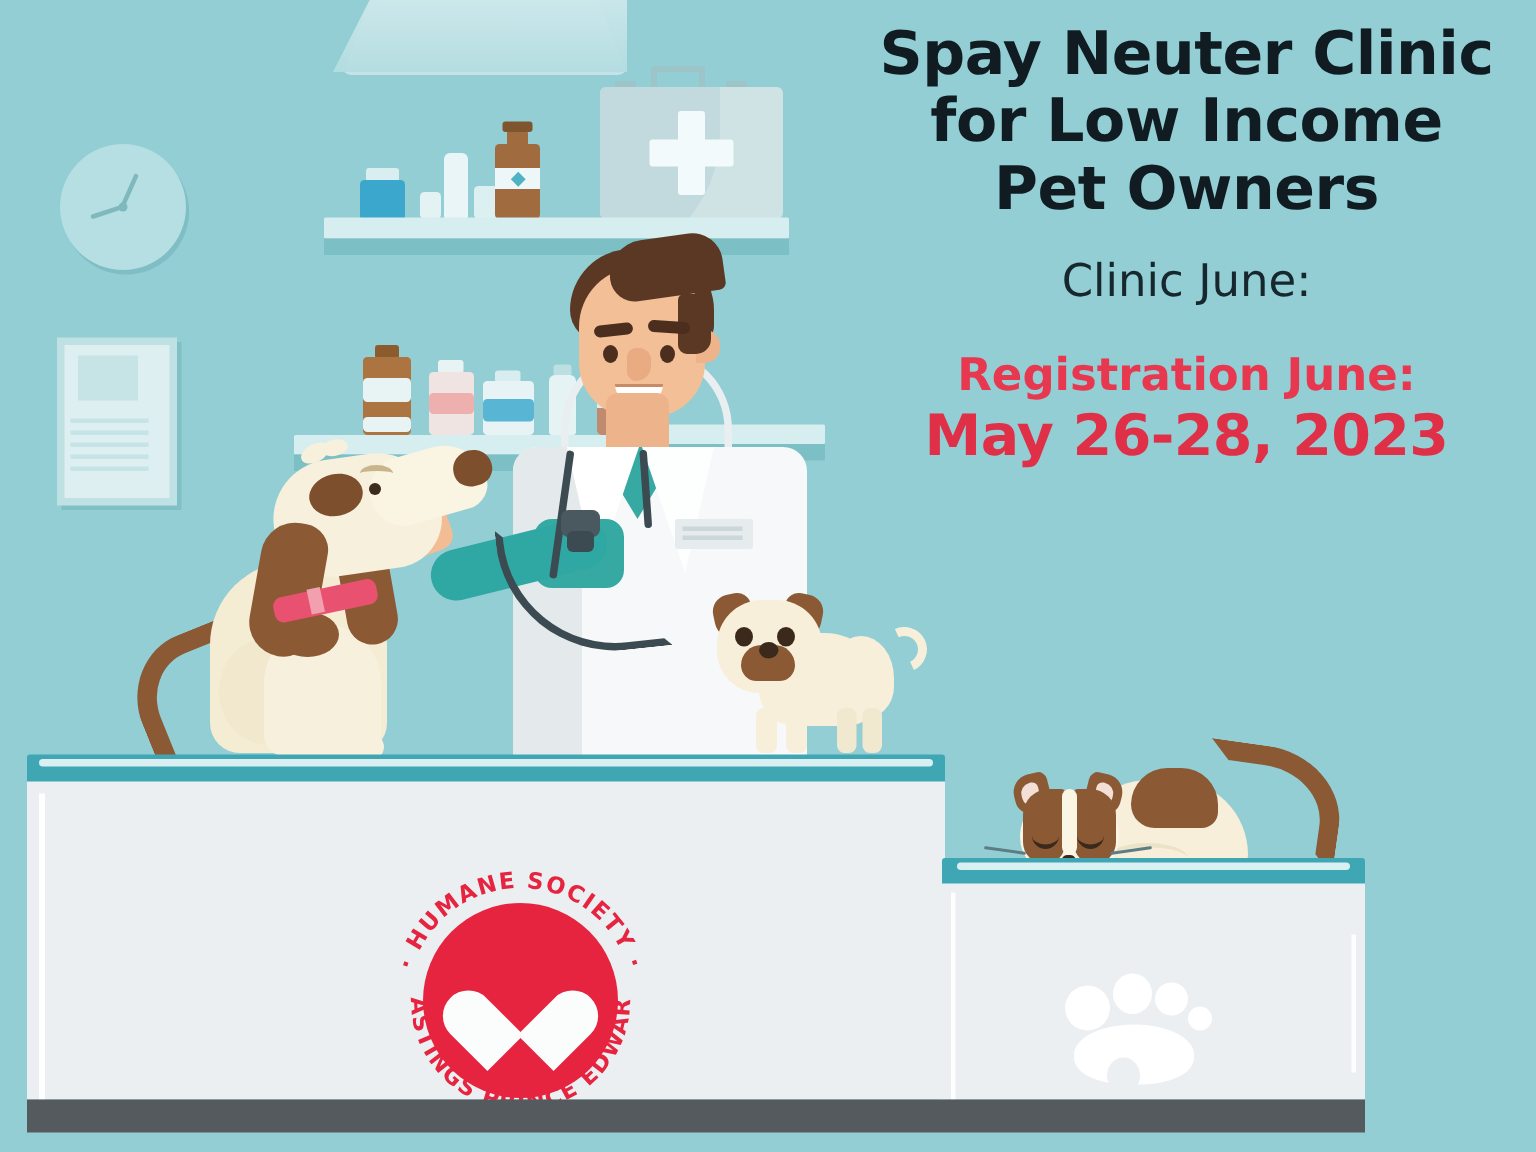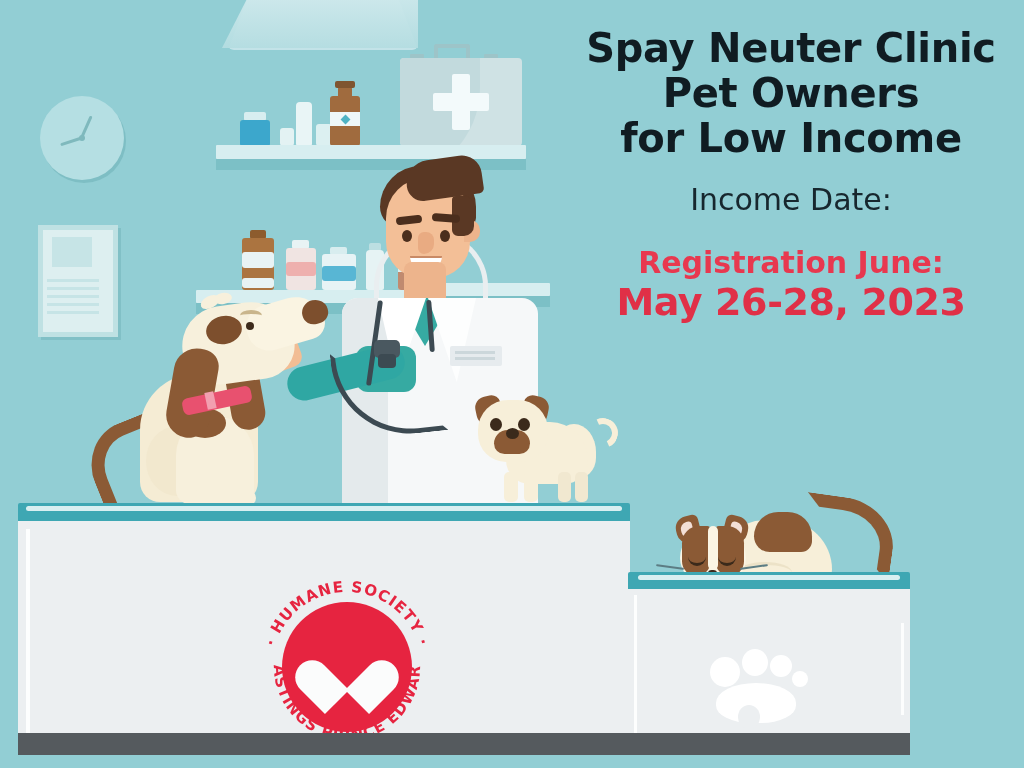--- a/index.html
+++ b/index.html
@@ -220,21 +220,21 @@
   .vet .s-right{left:128px;top:150px;height:52px;transform:rotate(-4deg);}
   .vet .s-curve{left:34px;top:198px;width:100px;height:78px;border:5px solid #3c4a52;border-color:transparent transparent #3c4a52 #3c4a52;border-radius:0 0 0 80px;transform:rotate(-6deg);}
   .vet .s-bell{left:74px;top:190px;width:26px;height:18px;background:#4a5860;border-radius:5px;}
   .vet .s-bell2{left:78px;top:204px;width:18px;height:14px;background:#3c4a52;border-radius:4px;}
 
   
   .textblock{position:absolute;left:572px;top:14px;width:438px;text-align:center;}
   .headline{
     font-family:"DejaVu Sans", sans-serif;
     font-weight:bold;font-size:40px;line-height:1.12;
-    color:#101c22;letter-spacing:-0.3px;margin:12px;
+    color:#101c22;letter-spacing:-0.3px;margin:0;
   }
   .headline .ln{display:block;}
   .clinic-date{
     margin-top:22px;font-size:30px;line-height:1.22;color:#17272e;
     font-family:"DejaVu Sans", sans-serif;font-weight:normal;
   }
   .clinic-date .ln{display:block;}
   .reg-label{
     margin-top:26px;font-size:30px;font-weight:bold;color:#e8384f;
     font-family:"DejaVu Sans", sans-serif;line-height:1.2;
@@ -447,23 +447,23 @@
     <span class="t4"></span>
     <span class="pad"></span>
     <span class="notch"></span>
   </div>
 
   <div class="floor"></div>
 
   <div class="textblock">
     <div class="headline">
       <span class="ln">Spay Neuter Clinic</span>
+      <span class="ln">for Low Income</span>
       <span class="ln">Pet Owners</span>
-      <span class="ln">for Low Income</span>
     </div>
     <div class="clinic-date">
-      <span class="ln">Income Date:</span>
+      <span class="ln">Clinic June:</span>
     </div>
     <div class="reg-label">Registration June:</div>
     <div class="reg-date">May 26-28, 2023</div>
   </div>
 
 </div>
 
 </body></html>

